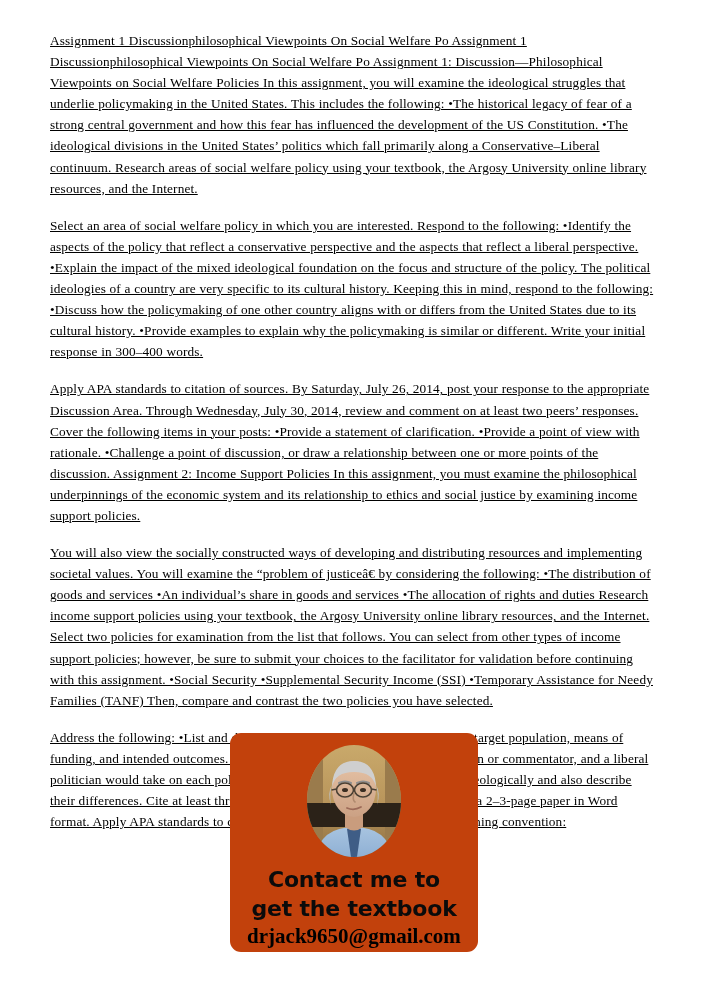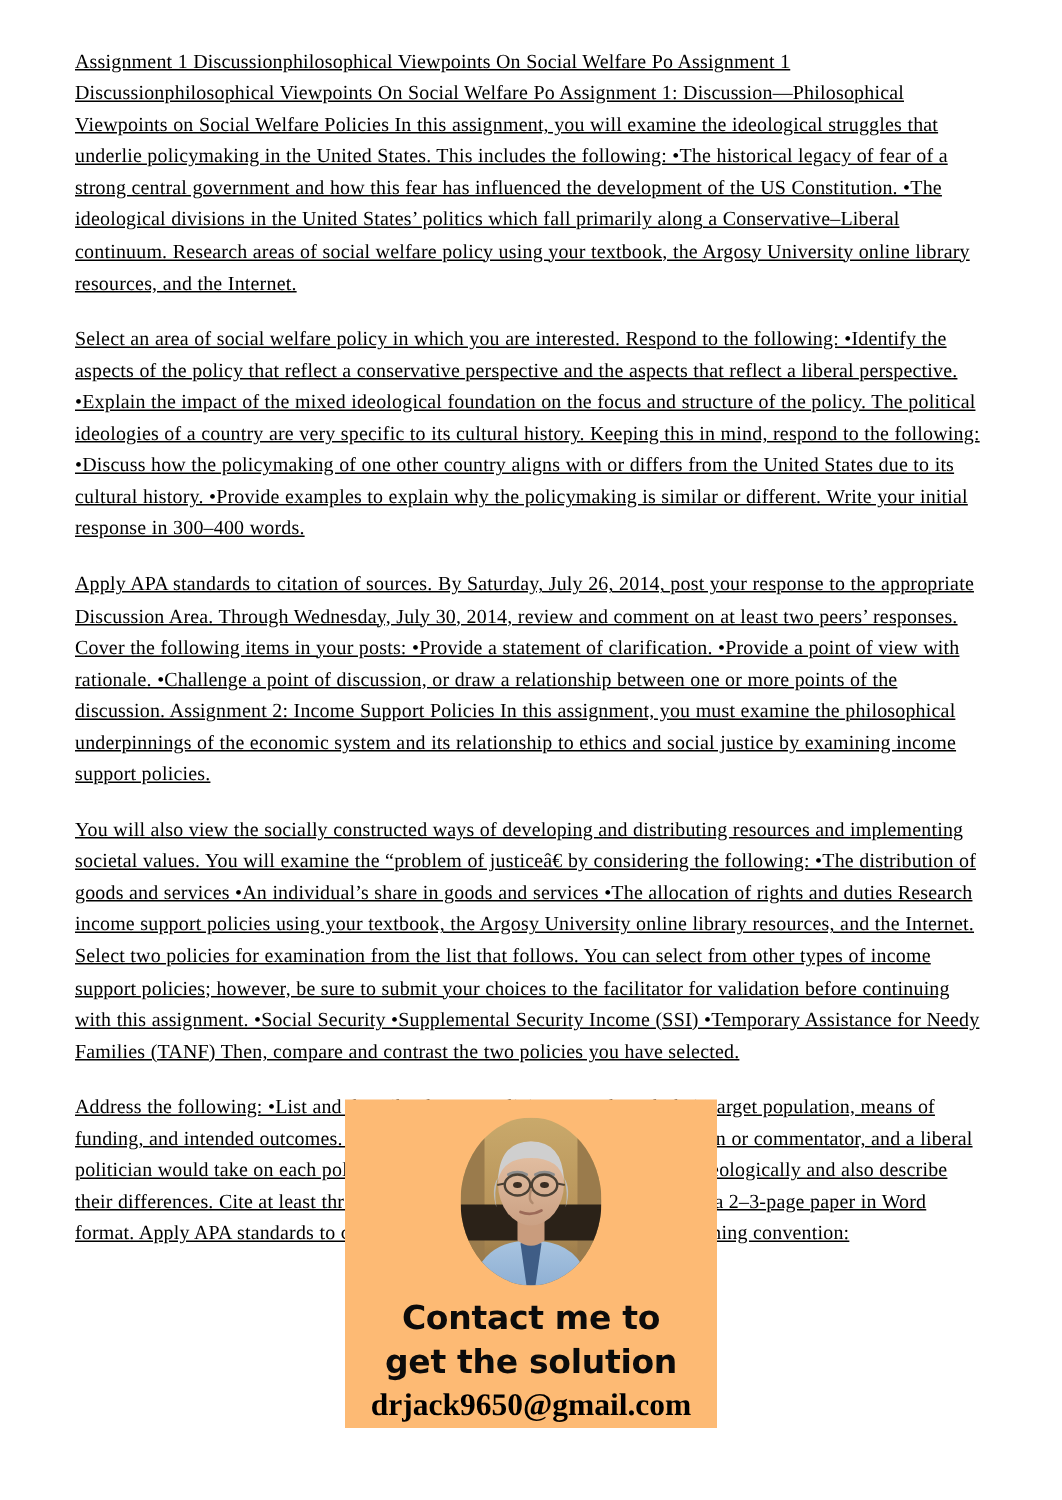--- a/index.html
+++ b/index.html
@@ -86,21 +86,21 @@
 <body>
 
 <div id="doc">
   <p class="para">Assignment 1 Discussionphilosophical Viewpoints On Social Welfare Po Assignment 1 Discussionphilosophical Viewpoints On Social Welfare Po Assignment 1: Discussion—Philosophical Viewpoints on Social Welfare Policies In this assignment, you will examine the ideological struggles that underlie policymaking in the United States. This includes the following: •The historical legacy of fear of a strong central government and how this fear has influenced the development of the US Constitution. •The ideological divisions in the United States’ politics which fall primarily along a Conservative–Liberal continuum. Research areas of social welfare policy using your textbook, the Argosy University online library resources, and the Internet.</p>
   <p class="para">Select an area of social welfare policy in which you are interested. Respond to the following: •Identify the aspects of the policy that reflect a conservative perspective and the aspects that reflect a liberal perspective. •Explain the impact of the mixed ideological foundation on the focus and structure of the policy. The political ideologies of a country are very specific to its cultural history. Keeping this in mind, respond to the following: •Discuss how the policymaking of one other country aligns with or differs from the United States due to its cultural history. •Provide examples to explain why the policymaking is similar or different. Write your initial response in 300–400 words.</p>
   <p class="para">Apply APA standards to citation of sources. By Saturday, July 26, 2014, post your response to the appropriate Discussion Area. Through Wednesday, July 30, 2014, review and comment on at least two peers’ responses. Cover the following items in your posts: •Provide a statement of clarification. •Provide a point of view with rationale. •Challenge a point of discussion, or draw a relationship between one or more points of the discussion. Assignment 2: Income Support Policies In this assignment, you must examine the philosophical underpinnings of the economic system and its relationship to ethics and social justice by examining income support policies.</p>
   <p class="para">You will also view the socially constructed ways of developing and distributing resources and implementing societal values. You will examine the “problem of justiceâ€ by considering the following: •The distribution of goods and services •An individual’s share in goods and services •The allocation of rights and duties Research income support policies using your textbook, the Argosy University online library resources, and the Internet. Select two policies for examination from the list that follows. You can select from other types of income support policies; however, be sure to submit your choices to the facilitator for validation before continuing with this assignment. •Social Security •Supplemental Security Income (SSI) •Temporary Assistance for Needy Families (TANF) Then, compare and contrast the two policies you have selected.</p>
   <p class="para">Address the following: •List and describe the two policies you selected, their target population, means of funding, and intended outcomes. •Explain the position a conservative politician or commentator, and a liberal politician would take on each policy. •Describe what they have in common ideologically and also describe their differences. Cite at least three sources in support of your analysis. Write a 2–3-page paper in Word format. Apply APA standards to citation of sources. Use the following file naming convention:</p>
 </div>
 
-<div id="promo" style="background: #fdba74;">
+<div id="promo" style="background: #c2410c; border-radius: 11px;">
 
   <div id="promo-avatar">
     <svg viewBox="0 0 94 112" preserveAspectRatio="xMidYMid slice">
       <defs>
         <linearGradient id="wallg" x1="0" y1="0" x2="0" y2="1">
           <stop offset="0%" stop-color="#c9a96b"></stop>
           <stop offset="55%" stop-color="#b8945a"></stop>
           <stop offset="100%" stop-color="#8d6f42"></stop>
         </linearGradient>
         <linearGradient id="skin" x1="0" y1="0" x2="0" y2="1">
@@ -144,18 +144,18 @@
       <path d="M64.5 44 l5 1" stroke="#4a4034" stroke-width="1.4"></path>
 
       <path d="M47 48 q-2 7 1 9" stroke="#b08a6e" stroke-width="1.6" fill="none" stroke-linecap="round"></path>
 
       <path d="M40 63 q7 3 14 -1" stroke="#9c6a58" stroke-width="1.8" fill="none" stroke-linecap="round"></path>
     </svg>
   </div>
 
   <div id="promo-headline">
     <span class="hl-line">Contact me to</span>
-    <span class="hl-line">get the solution</span>
+    <span class="hl-line">get the textbook</span>
   </div>
 
   <div id="promo-email">drjack9650@gmail.com</div>
 
 </div>
 
 </body></html>

